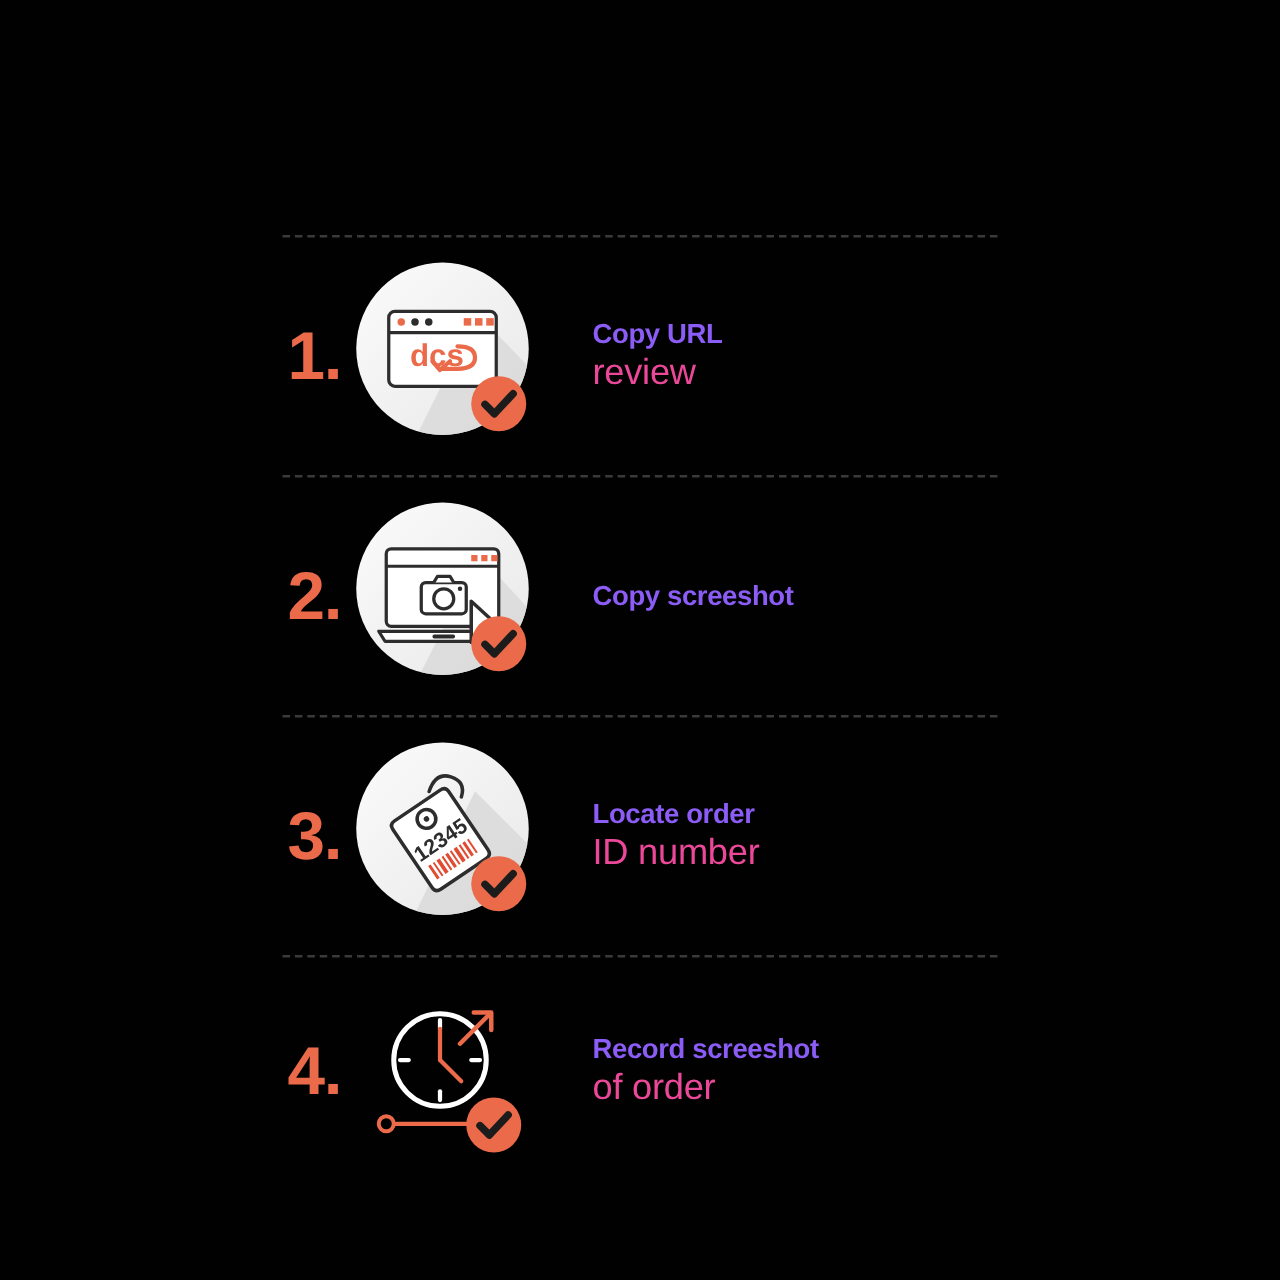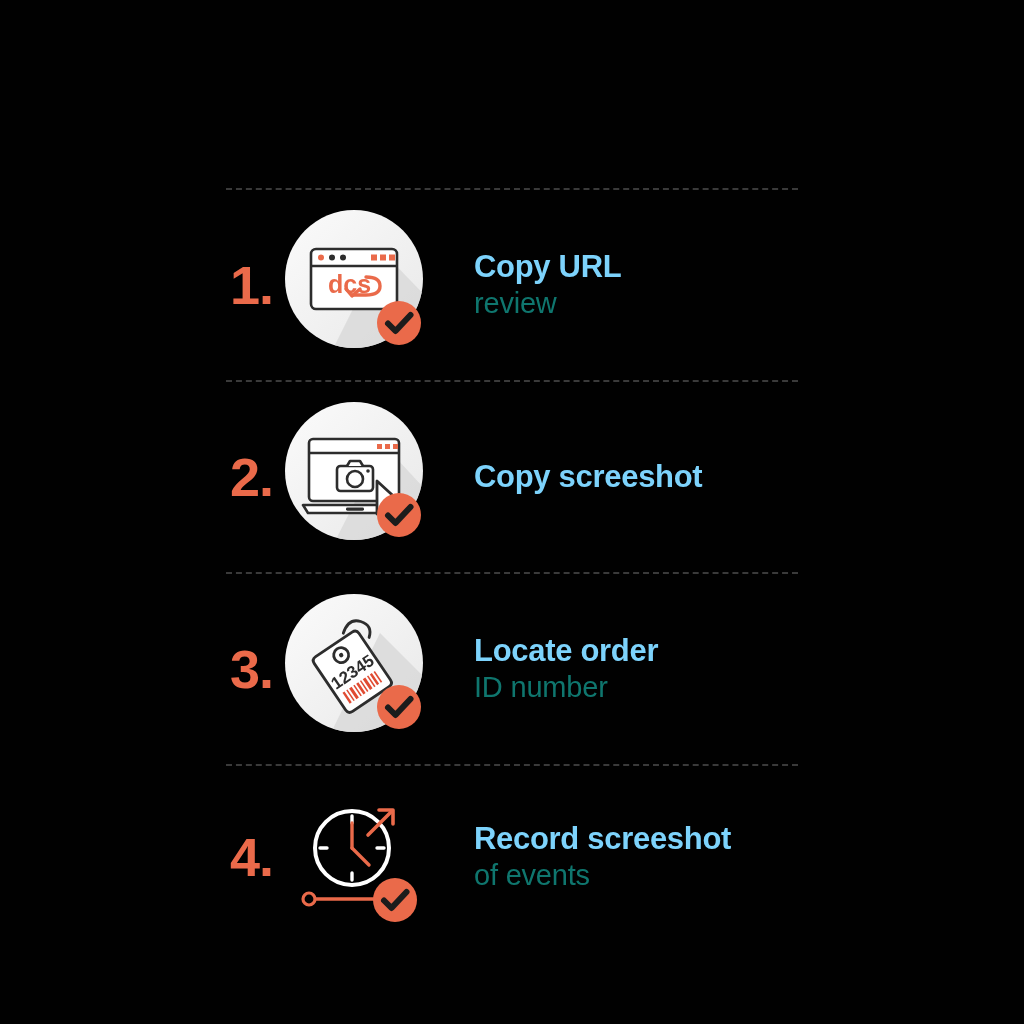--- a/index.html
+++ b/index.html
@@ -70,29 +70,29 @@
     justify-content: center;
   }
   .icon-wrap svg { display: block; overflow: visible; }
 
   
   .text-block {
     flex: 1 1 auto;
     padding-left: 42px;
   }
   .title {
-    color: #7dd3fc;
-    font-size: 31px;
+    color: #8b5cf6;
+    font-size: 22px;
     font-weight: bold;
     line-height: 1.12;
     letter-spacing: -0.3px;
     white-space: nowrap;
   }
   .subtitle {
-    color: #0f766e;
+    color: #ec4899;
     font-size: 29px;
     font-weight: normal;
     line-height: 1.18;
     letter-spacing: -0.2px;
     white-space: nowrap;
     margin-top: 1px;
   }
 </style>
 </head>
 <body>
@@ -277,18 +277,18 @@
           </g>
           <g>
             <circle cx="111" cy="119" r="22" fill="#ea6a4a"></circle>
             <path d="M100 119.5 l7.5 7.5 l15 -16" fill="none" stroke="#1c1c1c" stroke-width="6" stroke-linecap="round" stroke-linejoin="round"></path>
           </g>
         </svg>
       </div>
 
       <div class="text-block">
         <div class="title">Record screeshot</div>
-        <div class="subtitle">of events</div>
+        <div class="subtitle">of order</div>
       </div>
     </div>
 
   </div>
 </div>
 
 </body></html>

